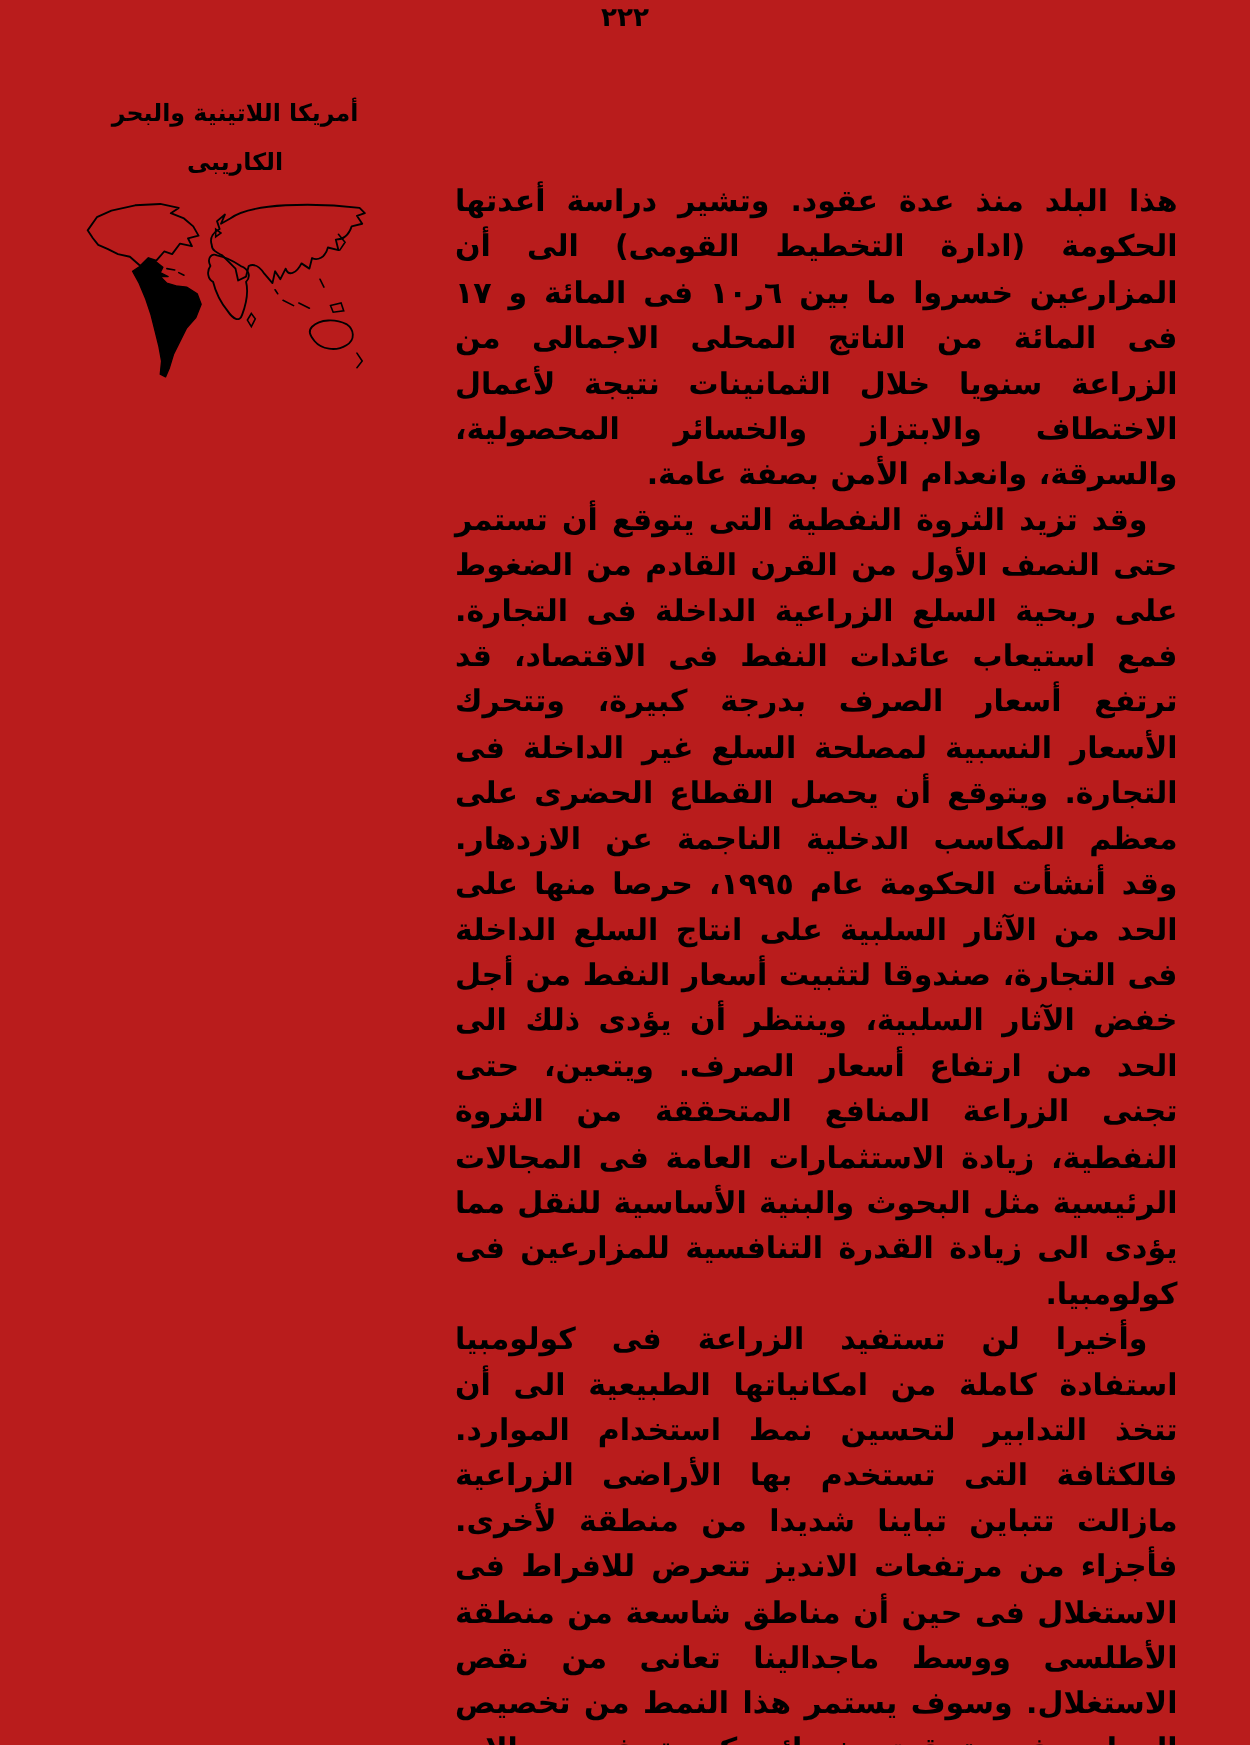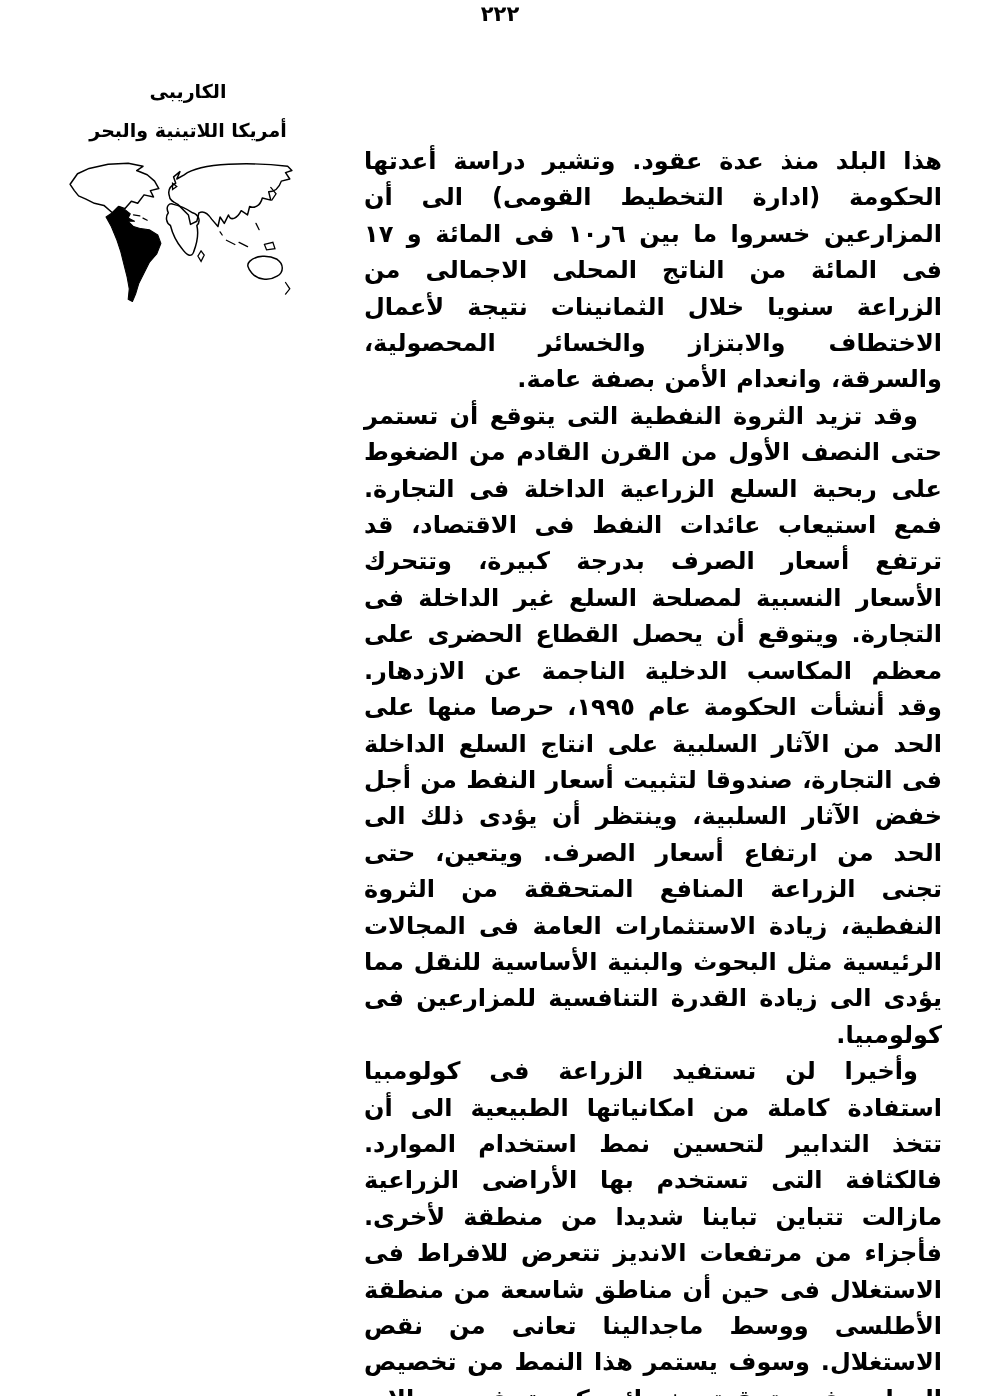--- a/index.html
+++ b/index.html
@@ -1,21 +1,21 @@
 <!DOCTYPE html>
 <html lang="ar"><head>
 <meta charset="utf-8">
 <style>
   html, body { margin: 0; padding: 0; background: #e8e8e8; }
   .page {
     position: relative;
     width: 1000px;
     height: 1396px;
     margin: 0 auto;
-    background: #ffffff;
+    background: #b91c1c;
     color: #000000;
     font-family: "DejaVu Sans", sans-serif;
     overflow: hidden;
   }
   .page-number {
     position: absolute;
     top: 2px;
     left: 0;
     width: 100%;
     text-align: center;
@@ -64,22 +64,22 @@
 </style>
 </head>
 <body>
 
 <div class="page">
 
   <div class="page-number">٢٢٢</div>
 
   <aside class="sidebar">
     <div class="region-label">
+      <span>أمريكا اللاتينية والبحر</span>
       <span>الكاريبى</span>
-      <span>أمريكا اللاتينية والبحر</span>
     </div>
 
     <div class="map-wrap">
       <svg viewBox="0 0 214 140" xmlns="http://www.w3.org/2000/svg">
 
         <path class="map-outline" d="M6,29 L2,23 L9,13 L20,8 L38,4 L57,3 L71,6 L65,10 L75,14 L82,20 L86,27 L78,29 L81,35 L72,33 L66,41 L60,39 L54,46 L48,44 L42,50 L34,43 L25,41 L17,37 L10,34 Z"></path>
 
         <path class="map-fill" d="M42,50 L48,44 L54,47 L59,51 L57,55 L63,58 L57,58 L62,63 L69,65 L77,66 L85,71 L88,79 L84,89 L77,97 L72,107 L67,117 L64,127 L61,134 L57,132 L58,122 L56,111 L53,99 L50,87 L46,75 L41,63 L36,54 Z"></path>
 
         <path class="map-thin" d="M62,52 L68,53 M71,55 L75,57"></path>

